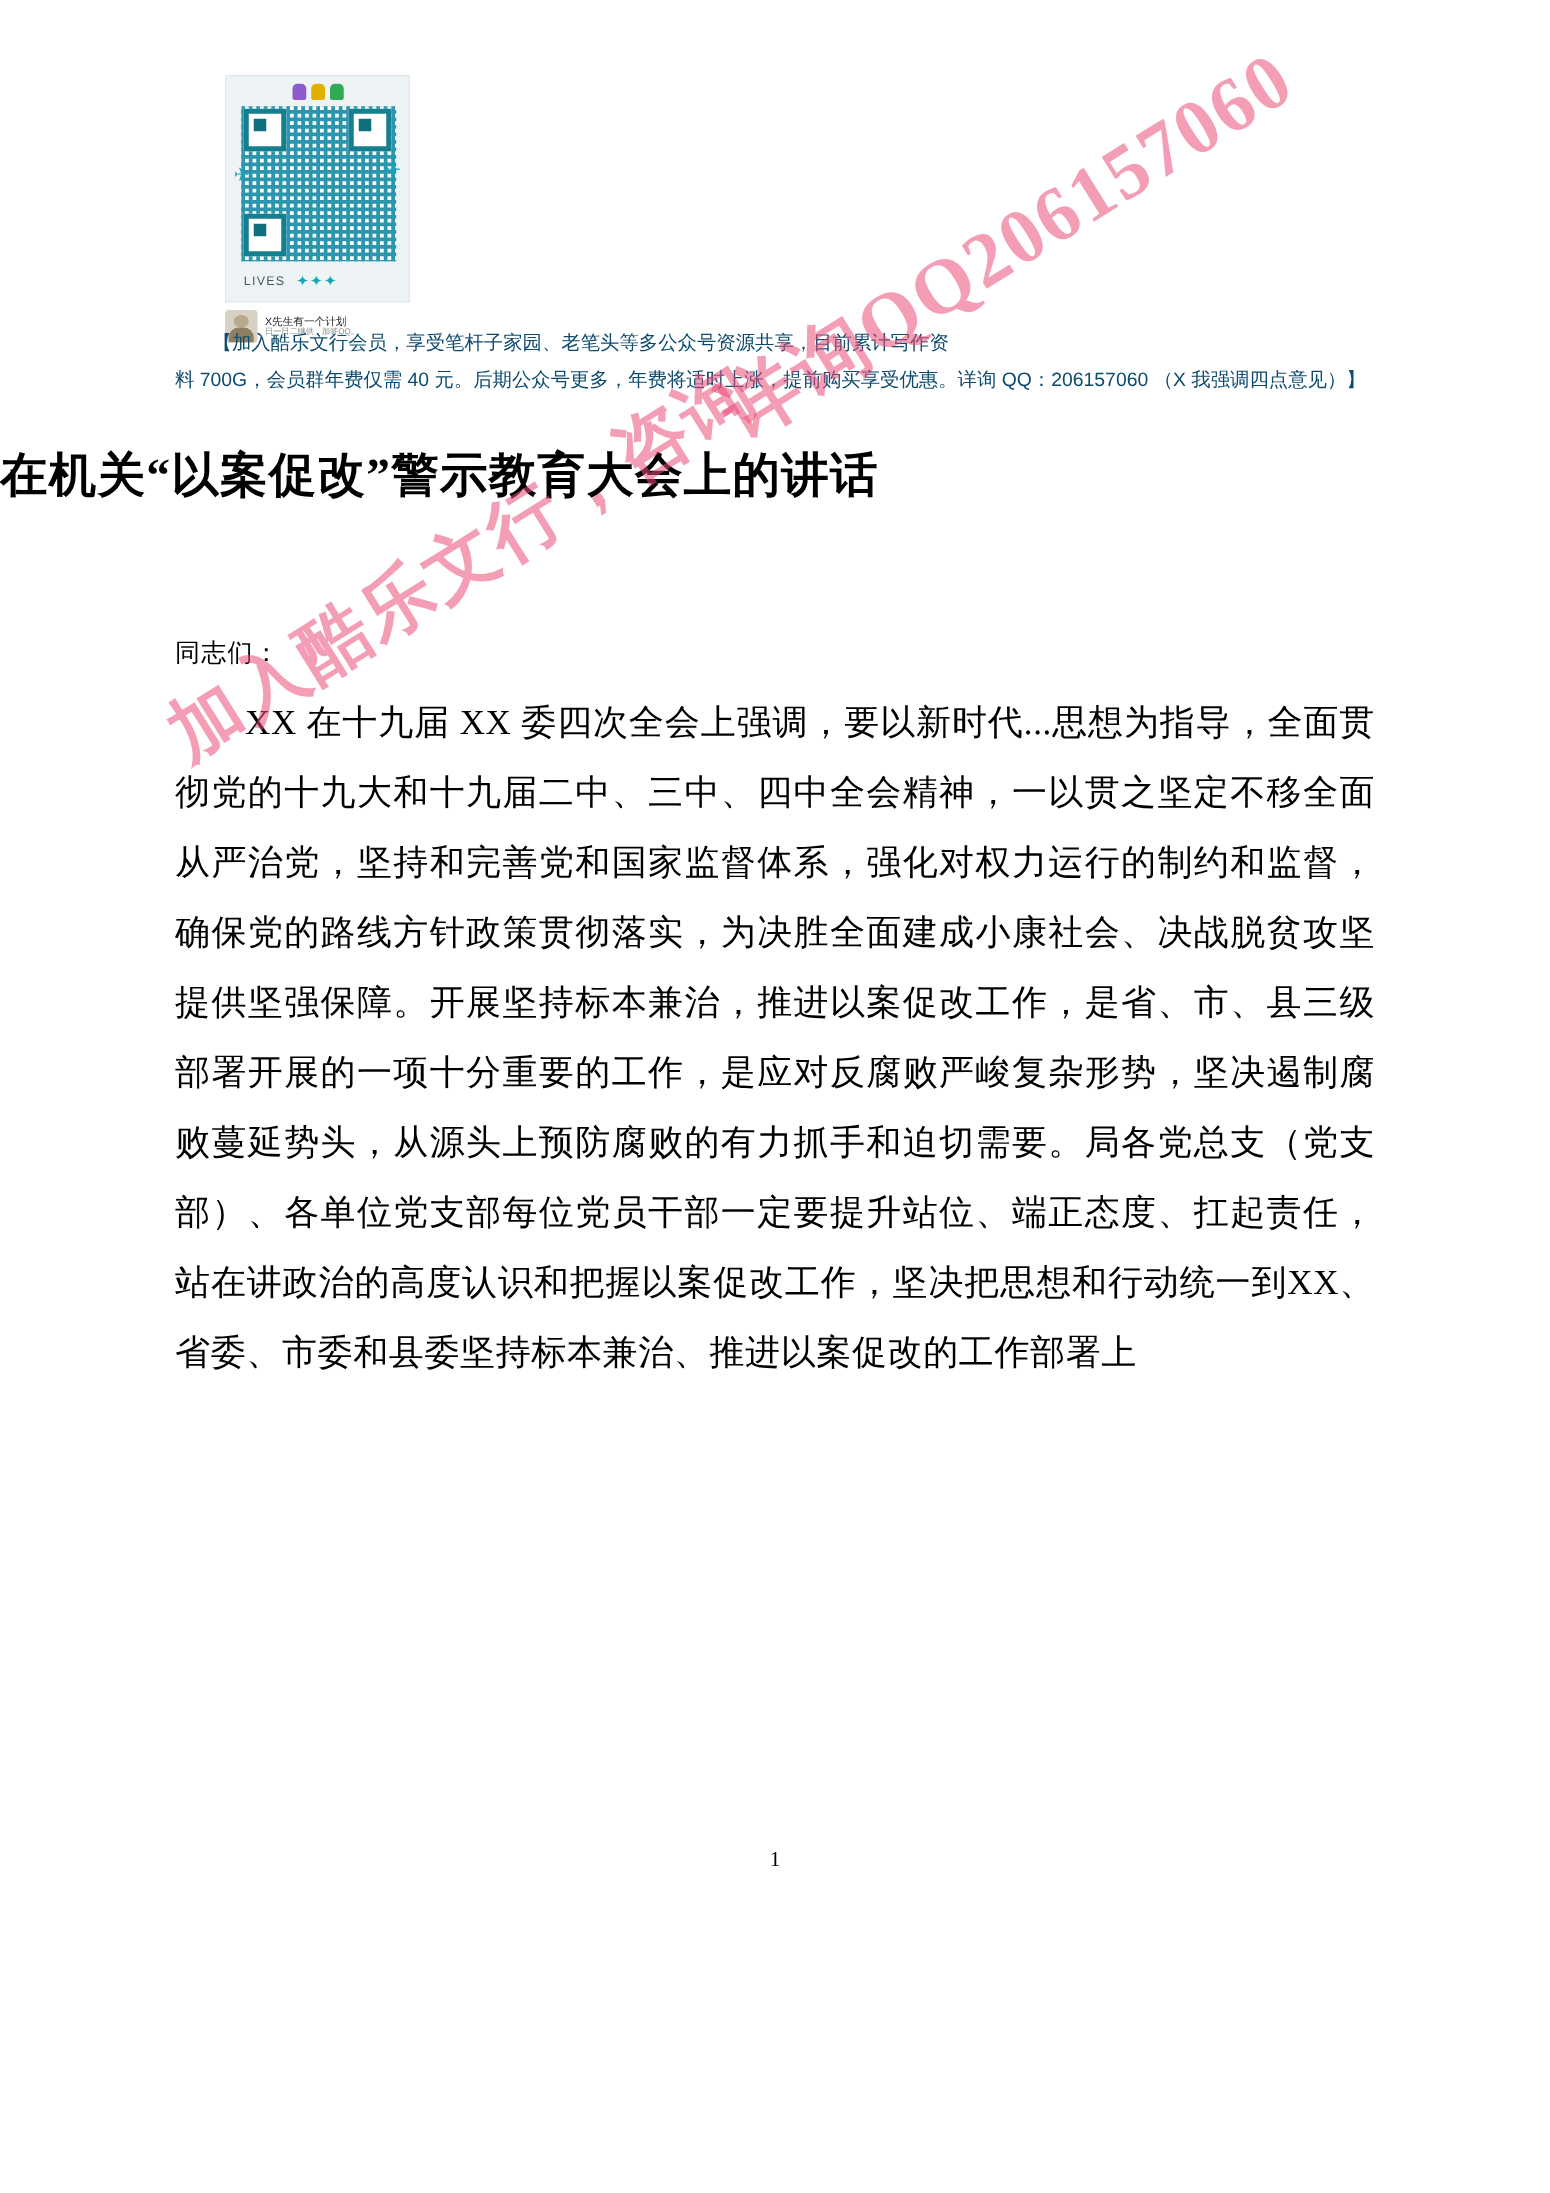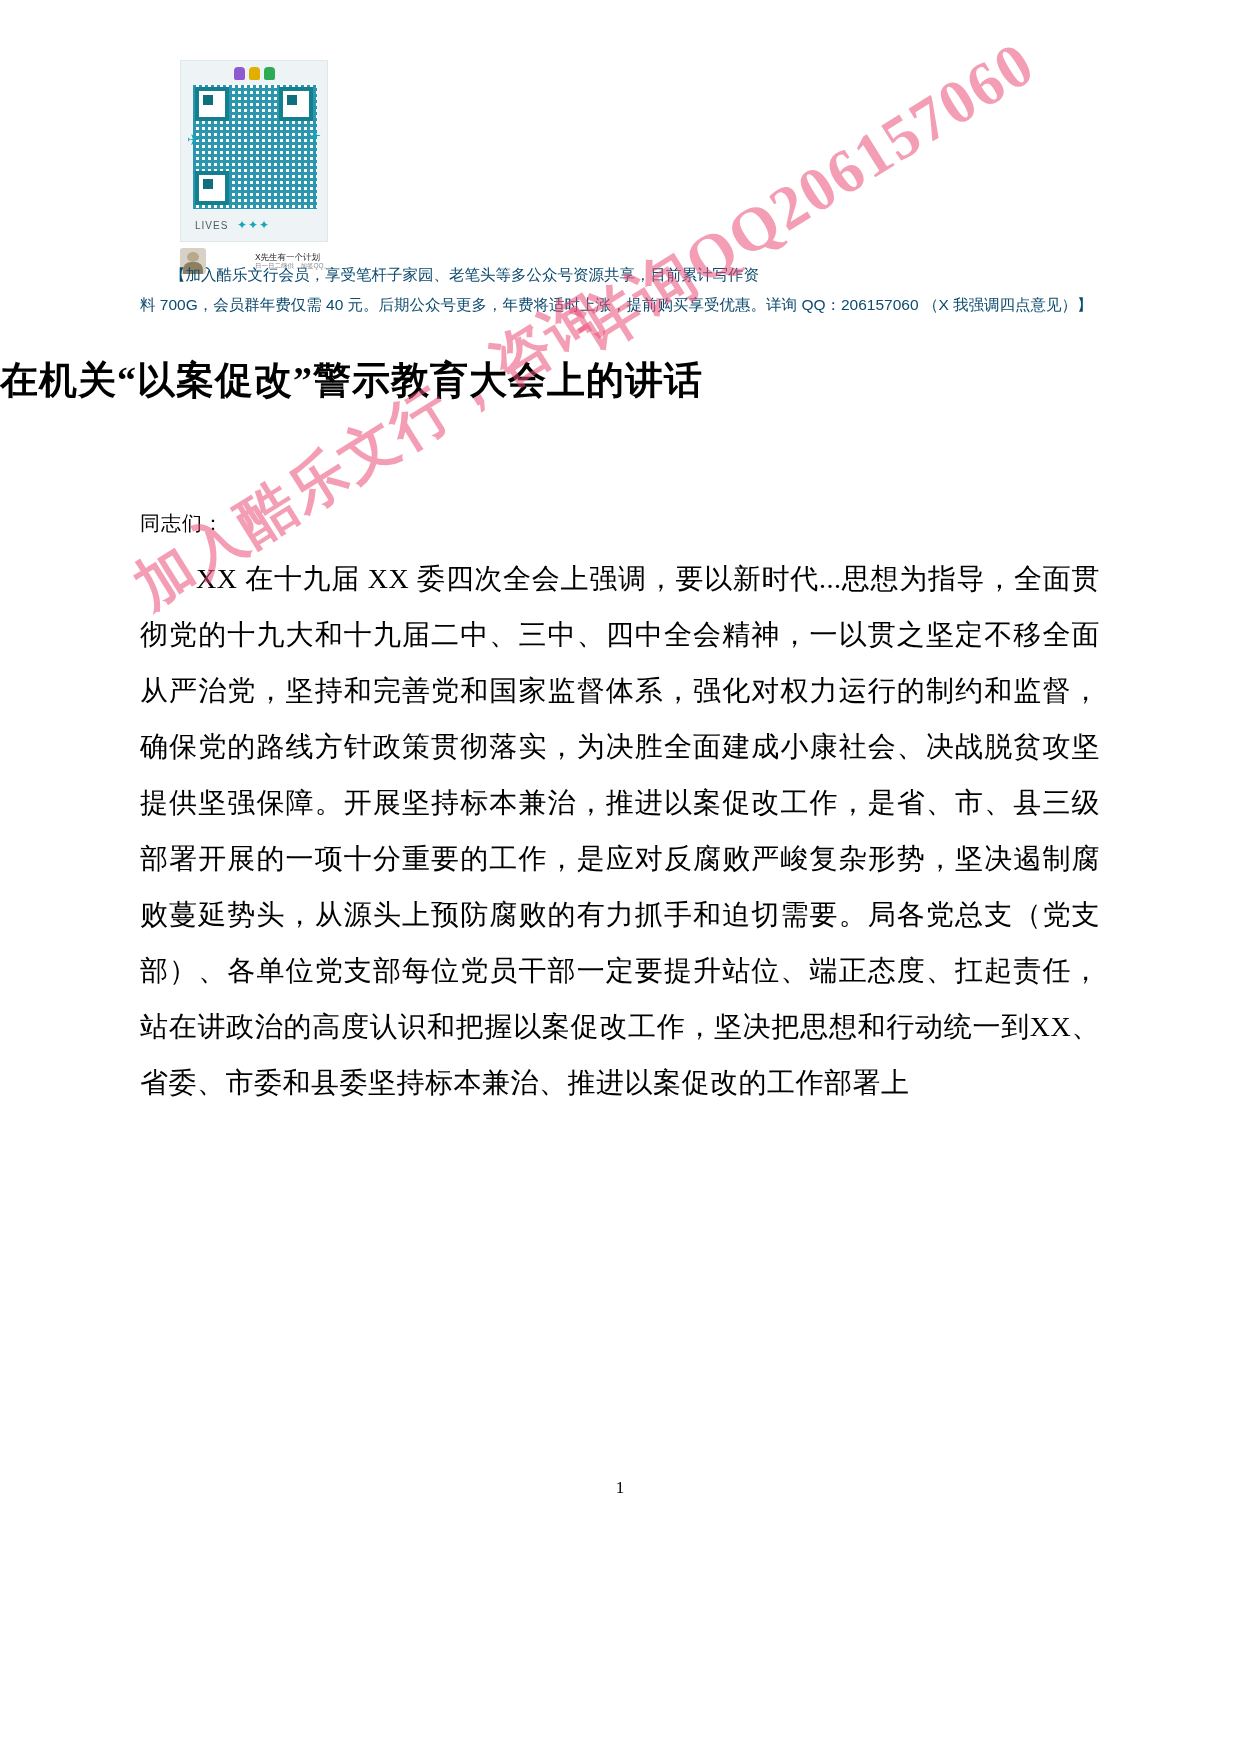--- a/index.html
+++ b/index.html
@@ -101,21 +101,20 @@
     letter-spacing: 1px;
   }
 
   .account-row {
     margin-left: 40px;
     margin-top: 6px;
     display: flex;
     align-items: center;
     gap: 6px;
     width: 150px;
-    justify-content: space-between;
   }
   .avatar {
     width: 26px; height: 26px; border-radius: 3px;
     background: #d8d2c6;
     position: relative;
     overflow: hidden;
     flex: none;
   }
   .avatar:before {
     content: "";

